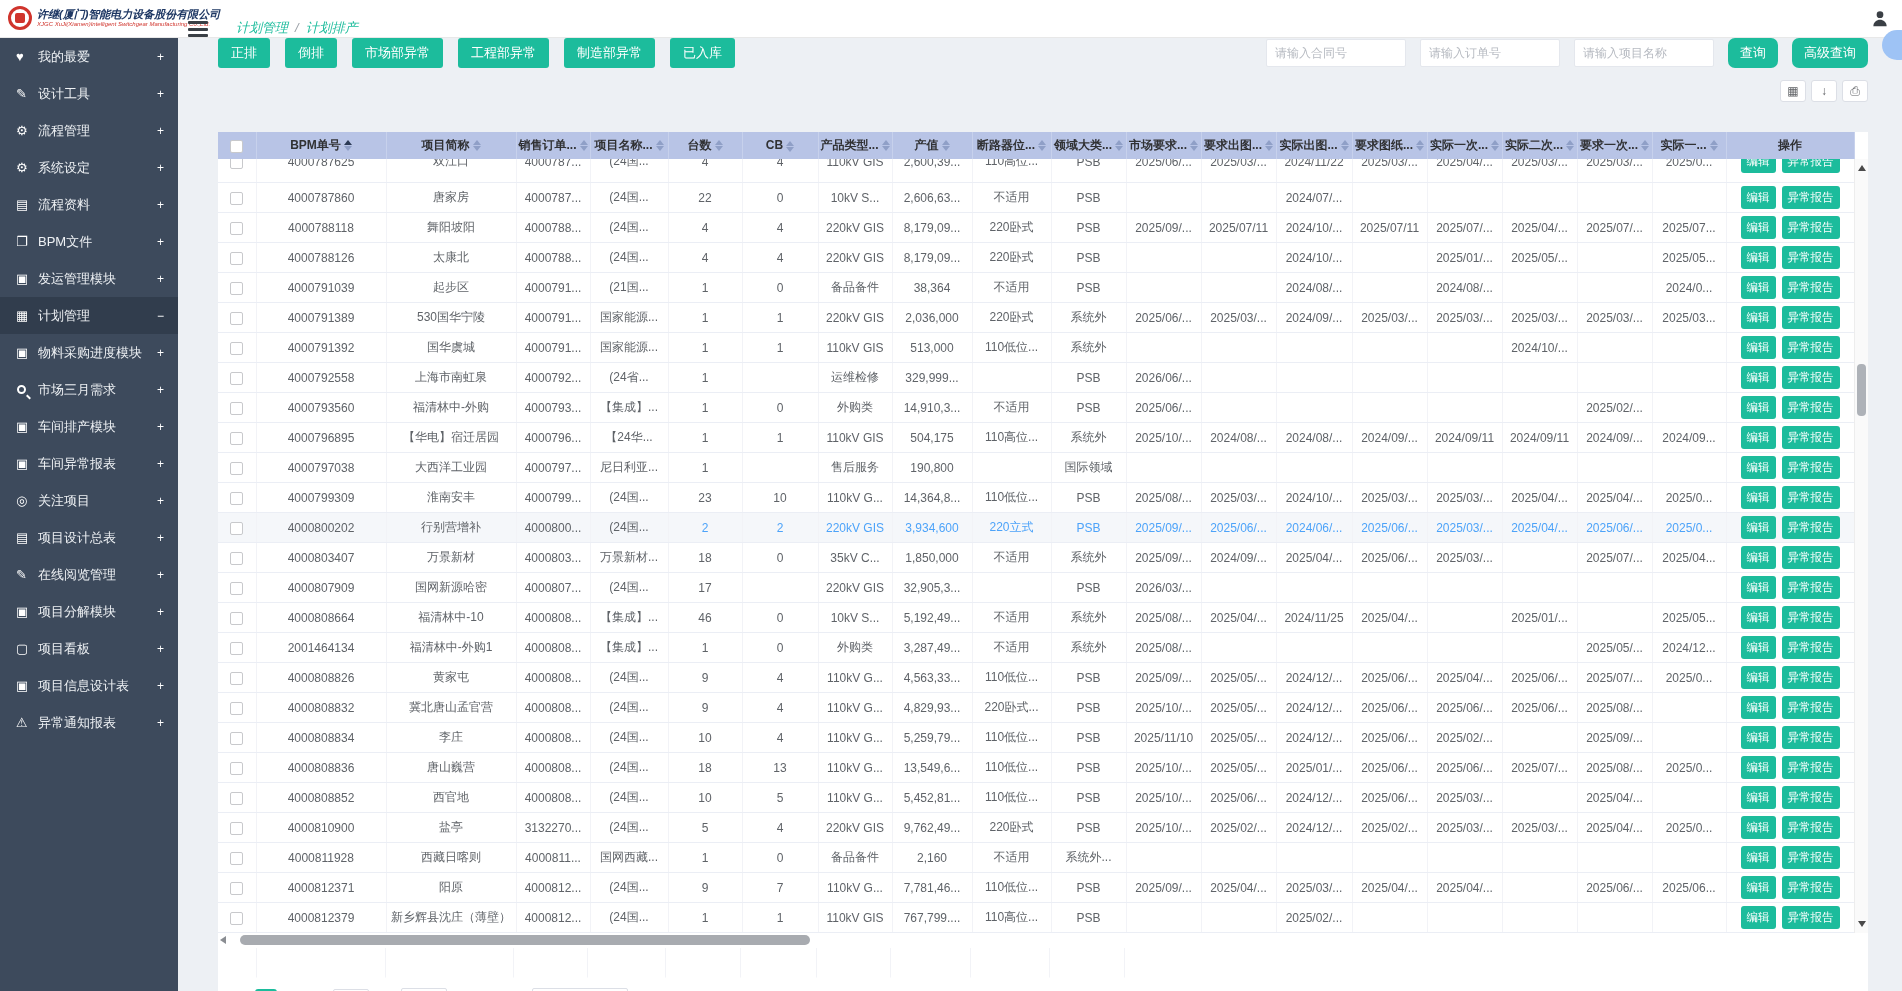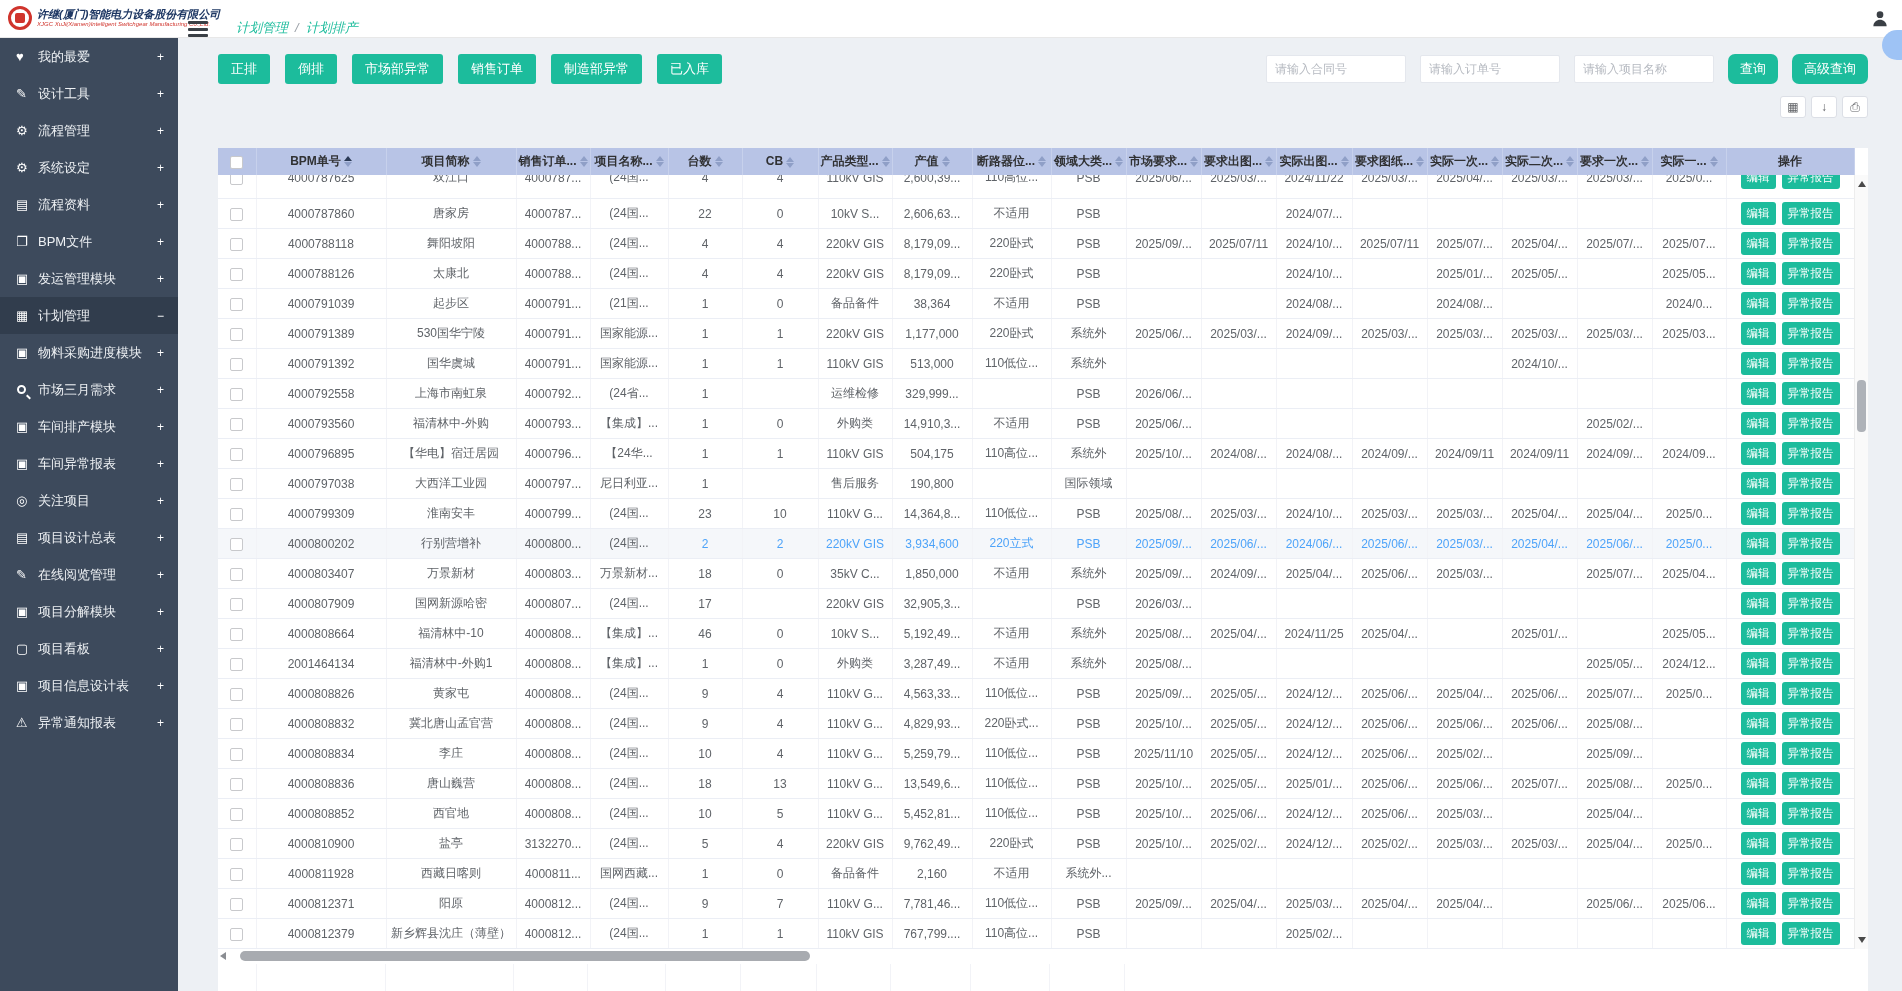--- a/index.html
+++ b/index.html
@@ -30,21 +30,21 @@
   .side-item .lbl { flex:1; white-space:nowrap; }
   .side-item .exp { font-size:12px; color:#ffffff; }
   .side-item.open { background:#313d4d; }
   .submenu { background:#313d4d; }
   .submenu-item { height:33px; line-height:33px; padding-left:40px; font-size:12.5px; color:#dfe4e9; cursor:pointer; }
   .submenu-item.active { color:#ffffff; background:#2a3541; }
   .mag { display:inline-block; width:9px; height:9px; border:2px solid #fff; border-radius:50%; position:relative; margin-left:1px; }
   .mag::after { content:""; position:absolute; width:5px; height:2px; background:#fff; transform:rotate(45deg); left:7px; top:9px; }
 
   
-  .content { flex:1; padding:16px 0 0 40px; position:relative; }
+  .content { flex:1; padding:0 0 0 40px; position:relative; }
   .filter-row { display:flex; align-items:center; width:1650px; }
   .f-btn { background:#1cbc9c; color:#fff; border:none; border-radius:3px; height:30px; padding:0 13px; font-size:13px; margin-right:15px; cursor:pointer; white-space:nowrap; }
   .search-group { margin-left:auto; display:flex; align-items:center;justify-content:center; }
   .s-input { width:140px; height:28px; border:1px solid #e4e7ed; background:#fff; border-radius:2px; font-size:12px; padding:0 8px; color:#333; margin-left:14px; }
   .s-input::placeholder { color:#b6bac1; }
   .q-btn { background:#1cbc9c; color:#fff; border:none; border-radius:7px; height:30px; padding:0 12px; font-size:13px; margin-left:14px; cursor:pointer; white-space:nowrap; }
 
   .tool-row { width:1650px; display:flex; justify-content:flex-end; margin:12px 0 6px 0; }
   .t-icon { width:26px; height:22px; border:1px solid #dcdfe6; background:#fff; border-radius:3px; margin-left:5px; font-size:12px; color:#606266; display:flex; align-items:center; justify-content:center; cursor:pointer; }
 
@@ -217,21 +217,21 @@
         <span class="exp">+</span>
       </div>
     </div>
 
   <div class="content">
 
     <div class="filter-row" id="filterRow">
       <button class="f-btn">正排</button>
         <button class="f-btn">倒排</button>
         <button class="f-btn">市场部异常</button>
-        <button class="f-btn">销售订单</button>
+        <button class="f-btn">工程部异常</button>
         <button class="f-btn">制造部异常</button>
         <button class="f-btn">已入库</button>
         <div class="search-group">
         <input class="s-input" placeholder="请输入合同号" style="">
         <input class="s-input" placeholder="请输入订单号" style="">
         <input class="s-input" placeholder="请输入项目名称" style="">
         <button class="q-btn">查询</button>
         <button class="q-btn">高级查询</button>
       </div>
     </div>
@@ -404,21 +404,21 @@
               </tr>
               <tr>
                 <td><span class="cv"><span class="cbx"></span></span></td>
                 <td><span class="cv">4000791389</span></td>
                 <td><span class="cv">530国华宁陵</span></td>
                 <td><span class="cv">4000791...</span></td>
                 <td><span class="cv">国家能源...</span></td>
                 <td><span class="cv">1</span></td>
                 <td><span class="cv">1</span></td>
                 <td><span class="cv">220kV GIS</span></td>
-                <td><span class="cv">1,177,000</span></td>
+                <td><span class="cv">2,036,000</span></td>
                 <td><span class="cv">220卧式</span></td>
                 <td><span class="cv">系统外</span></td>
                 <td><span class="cv">2025/06/...</span></td>
                 <td><span class="cv">2025/03/...</span></td>
                 <td><span class="cv">2024/09/...</span></td>
                 <td><span class="cv">2025/03/...</span></td>
                 <td><span class="cv">2025/03/...</span></td>
                 <td><span class="cv">2025/03/...</span></td>
                 <td><span class="cv">2025/03/...</span></td>
                 <td><span class="cv">2025/03...</span></td>

